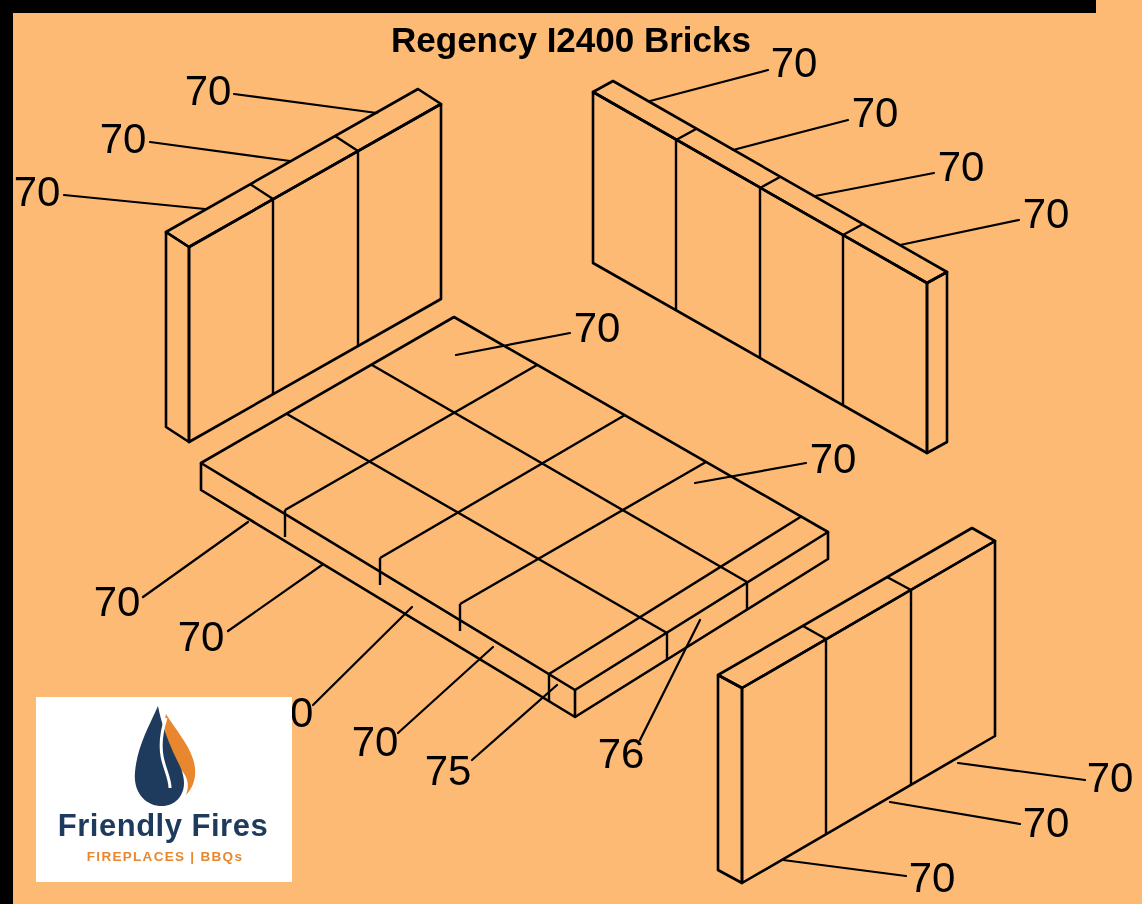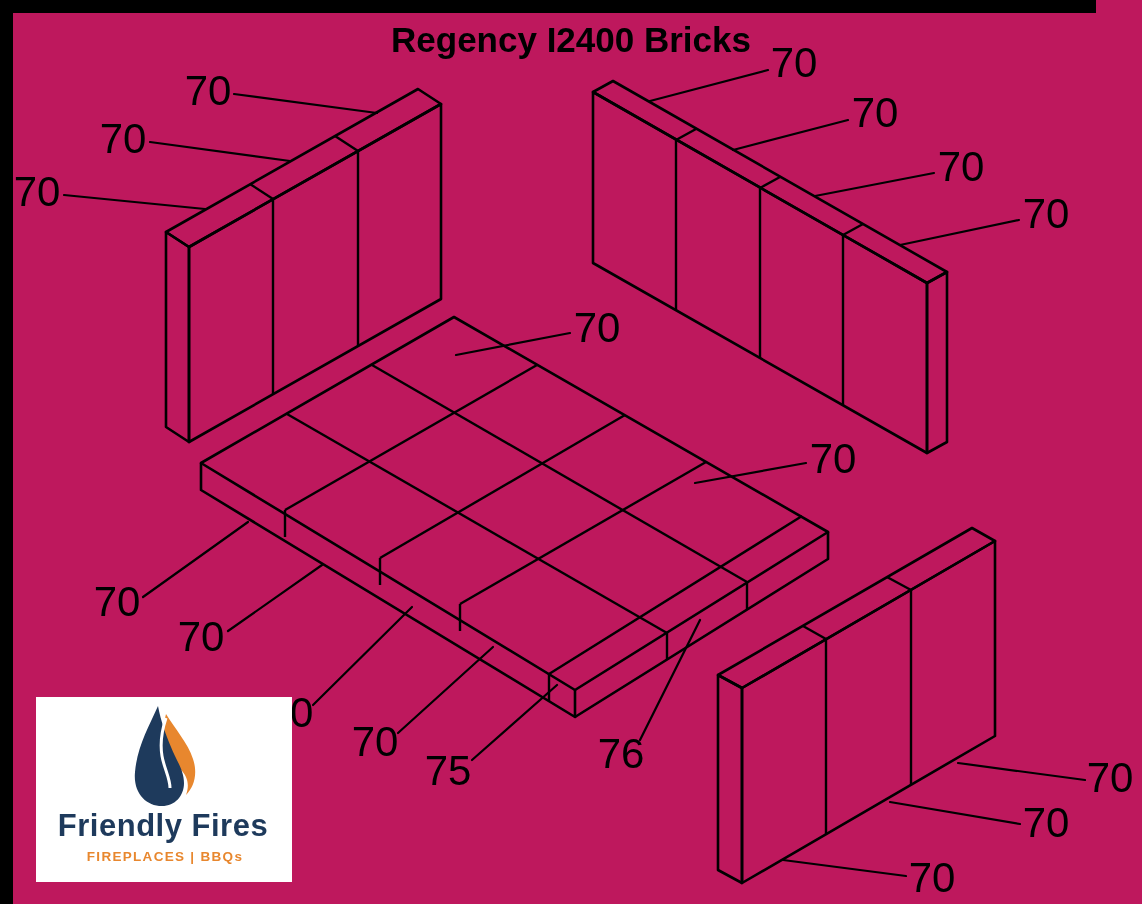--- a/index.html
+++ b/index.html
@@ -1,16 +1,16 @@
 <!DOCTYPE html>
 <html><head>
 <meta charset="utf-8">
 <style>
   html,body{margin:0;padding:0;background:#ffffff;}
-  .stage{position:relative;width:1142px;height:904px;background:#be185d;overflow:hidden;
+  .stage{position:relative;width:1142px;height:904px;background:#fdba74;overflow:hidden;
          font-family:"Liberation Sans", sans-serif;}
   svg{display:block;}
   .outline{fill:none;stroke:#000000;stroke-width:2.6;stroke-linejoin:round;}
   .joint{fill:none;stroke:#000000;stroke-width:2.4;}
   .leader{fill:none;stroke:#000000;stroke-width:2.2;stroke-linecap:round;}
   .plabel{font-family:"Liberation Sans", sans-serif;font-size:42px;fill:#000000;}
   .title-text{font-family:"Liberation Sans", sans-serif;font-size:35px;font-weight:bold;fill:#000000;}
   .brand-name{font-family:"Liberation Sans", sans-serif;font-size:31px;font-weight:bold;letter-spacing:.5px;}
   .brand-tag{font-family:"Liberation Sans", sans-serif;font-size:13.5px;font-weight:bold;letter-spacing:1.3px;}
 </style>

